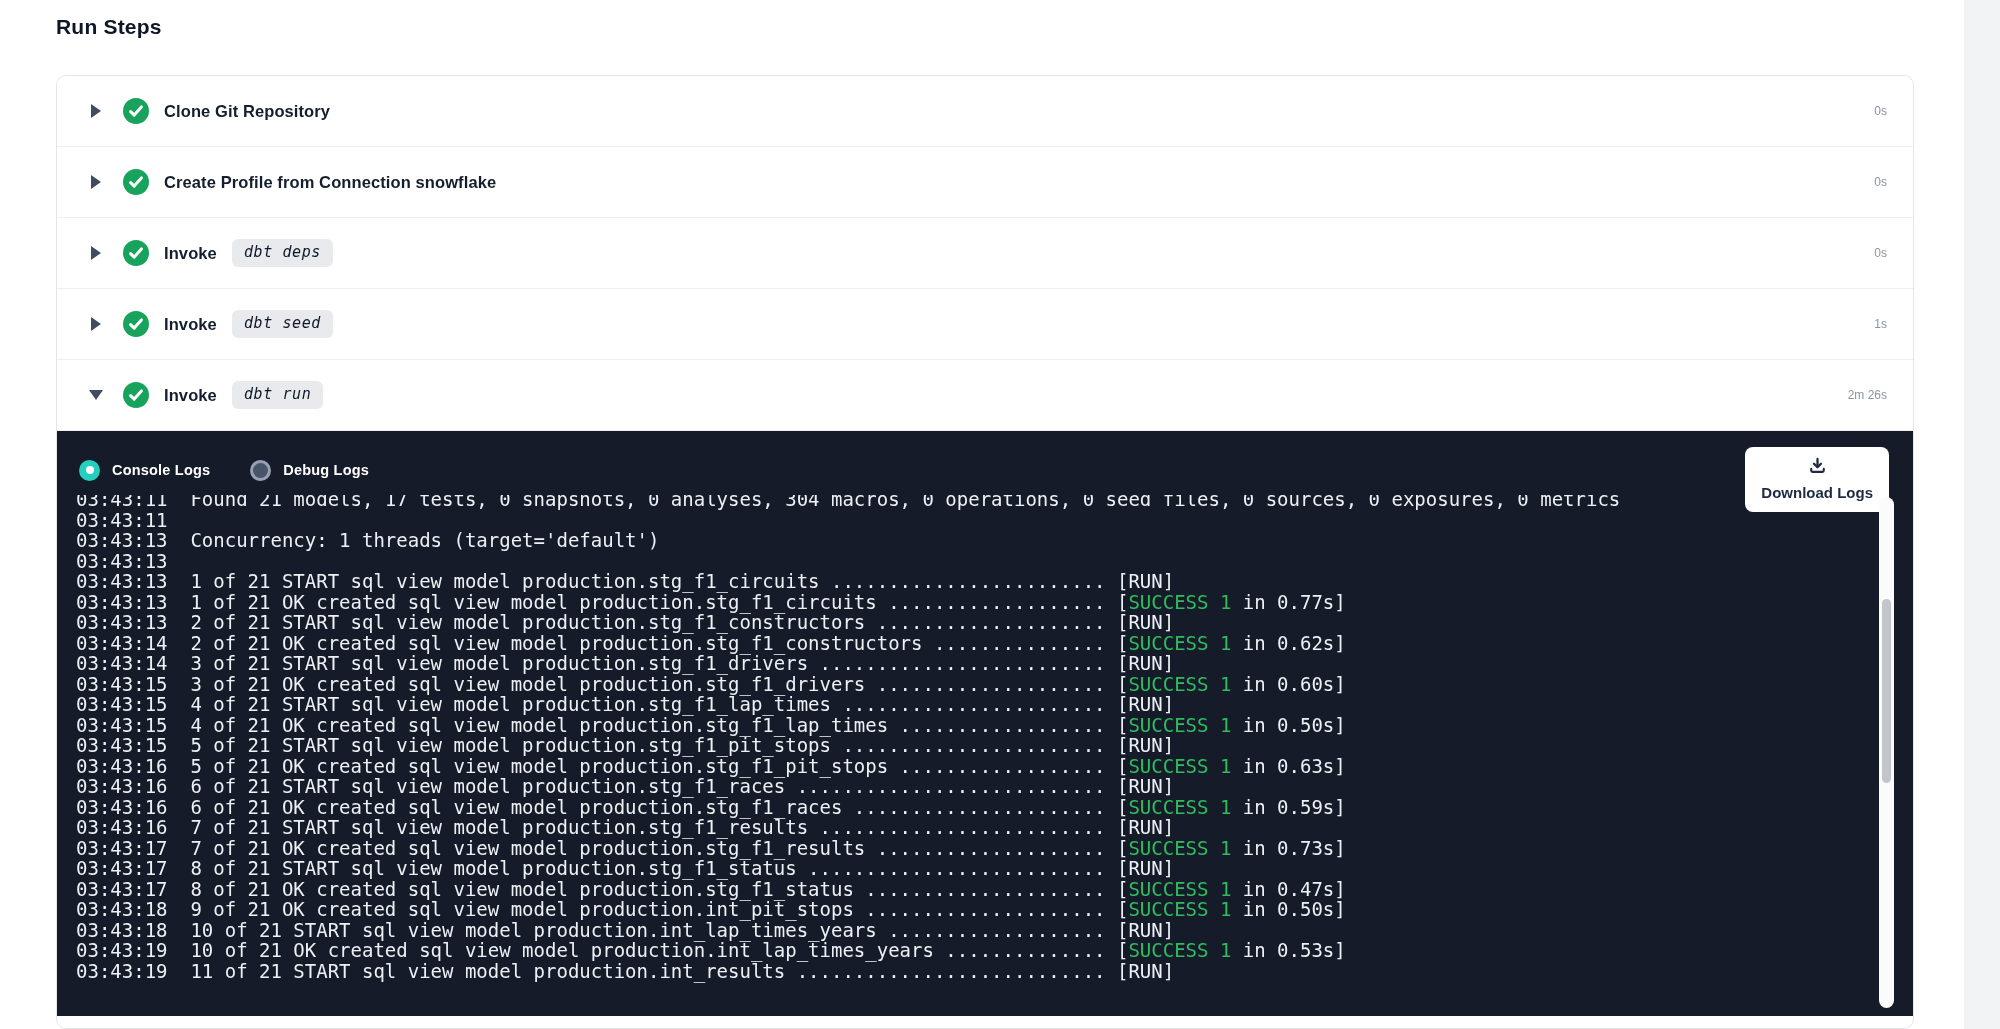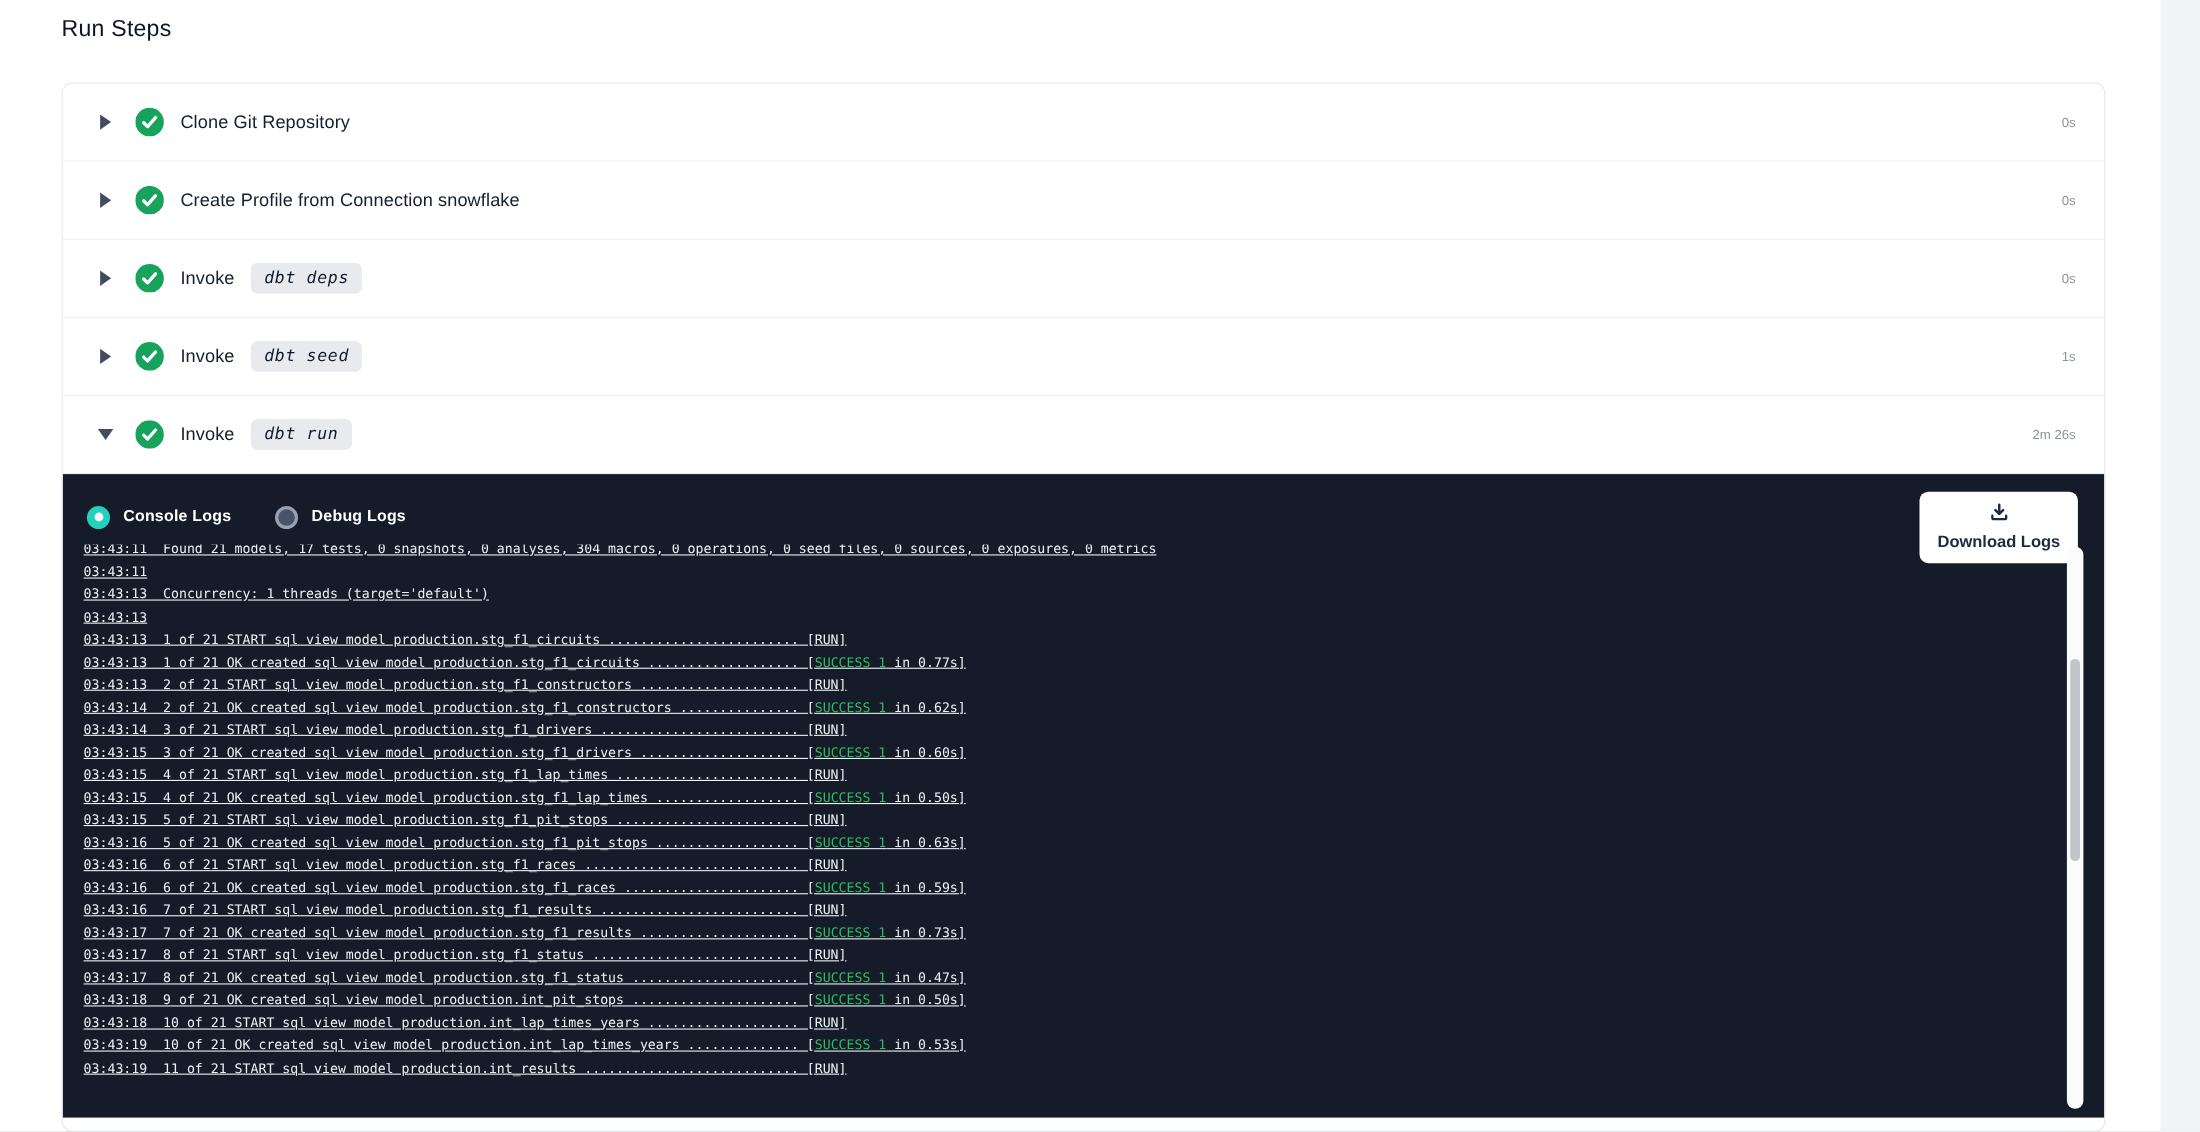--- a/index.html
+++ b/index.html
@@ -3,35 +3,35 @@
 <meta charset="utf-8">
 <style>
   * { margin:0; padding:0; box-sizing:border-box; }
   html,body { width:2000px; height:1029px; }
   body {
     position:relative; background:#ffffff; overflow:hidden;
     font-family:"Liberation Sans", sans-serif;
   }
   .right-gutter { position:absolute; top:0; right:0; bottom:0; width:36px; background:#f2f3f5; }
   .content { position:absolute; left:56px; top:0; width:1858px; }
-  .page-title { margin-top:13px; font-size:21px; line-height:27px; font-weight:400; color:#0d1526; letter-spacing:.2px; }
+  .page-title { margin-top:13px; font-size:21px; line-height:27px; font-weight:700; color:#0d1526; letter-spacing:.2px; }
 
   .card {
     margin-top:35px; height:954px; background:#fff;
     border:1px solid #e3e6eb; border-radius:10px; overflow:hidden; position:relative;
   }
   .step-row {
     display:flex; align-items:center; height:71px; padding:0 26px 0 31px;
     border-bottom:1px solid #eceef2; background:#fff; cursor:pointer;
   }
   .caret-box { width:16px; display:flex; justify-content:center; margin-right:19px; }
   .caret-right { width:0; height:0; border-left:10px solid #414c60; border-top:7px solid transparent; border-bottom:7px solid transparent; }
   .caret-down  { width:0; height:0; border-top:10px solid #414c60; border-left:7px solid transparent; border-right:7px solid transparent; }
   .check-icon { width:26px; height:26px; margin-right:15px; flex:0 0 auto; }
-  .step-label { font-size:16.5px; font-weight:400; color:#141e2e; letter-spacing:.1px; }
+  .step-label { font-size:16.5px; font-weight:700; color:#141e2e; letter-spacing:.1px; }
   .cmd-badge {
     margin-left:15px; background:#e8eaee; border-radius:6px; padding:4px 12px 6px;
     font-family:"DejaVu Sans Mono", monospace; font-size:15px; color:#10192a; letter-spacing:.6px;font-style:italic;
   }
   .duration { margin-left:auto; font-size:12px; color:#8a93a4; }
 
   .console-panel { position:relative; background:var(--panel-bg,#161b29); height:585px; }
   .console-header { display:flex; align-items:center; height:64px; padding:14px 24px 0 22px; }
   .radio-item { display:flex; align-items:center; margin-right:28px; cursor:pointer; }
   .radio-circle { width:21px; height:21px; border-radius:50%; margin-right:12px; position:relative; flex:0 0 auto; }
@@ -42,22 +42,22 @@
 
   .download-btn {
     position:absolute; top:16px; right:24px; display:flex; align-items:center; gap:10px;
     background:#ffffff; border:none; border-radius:8px; padding:10px 16px 11px;
     font-family:"Liberation Sans", sans-serif; font-size:15px; font-weight:700; color:#1d2a42; cursor:pointer;flex-direction:column;
   }
 
   .log-viewport { position:absolute; left:0; right:40px; top:64px; bottom:10px; overflow:hidden; padding-left:19px; }
   .log-content { margin-top:-6px; }
   .log-line {
-    font-family:"DejaVu Sans Mono", monospace; font-size:12px; line-height:20.5px;
-    white-space:pre; color:#edf0f4;text-decoration:underline;
+    font-family:"DejaVu Sans Mono", monospace; font-size:19px; line-height:20.5px;
+    white-space:pre; color:#edf0f4;
   }
   .log-line .ok { color:var(--log-success,#2fbd5e); }
 
   .log-scrollbar { position:absolute; top:66px; bottom:8px; right:19px; width:15px; background:#fbfbfc; border-radius:8px; cursor:pointer; }
   .log-scroll-thumb { position:absolute; left:3px; width:9px; top:20%; height:36%; background:#c2c6cc; border-radius:5px; cursor:grab; }
 </style>
 </head>
 <body>
 
 <div class="right-gutter"></div>

